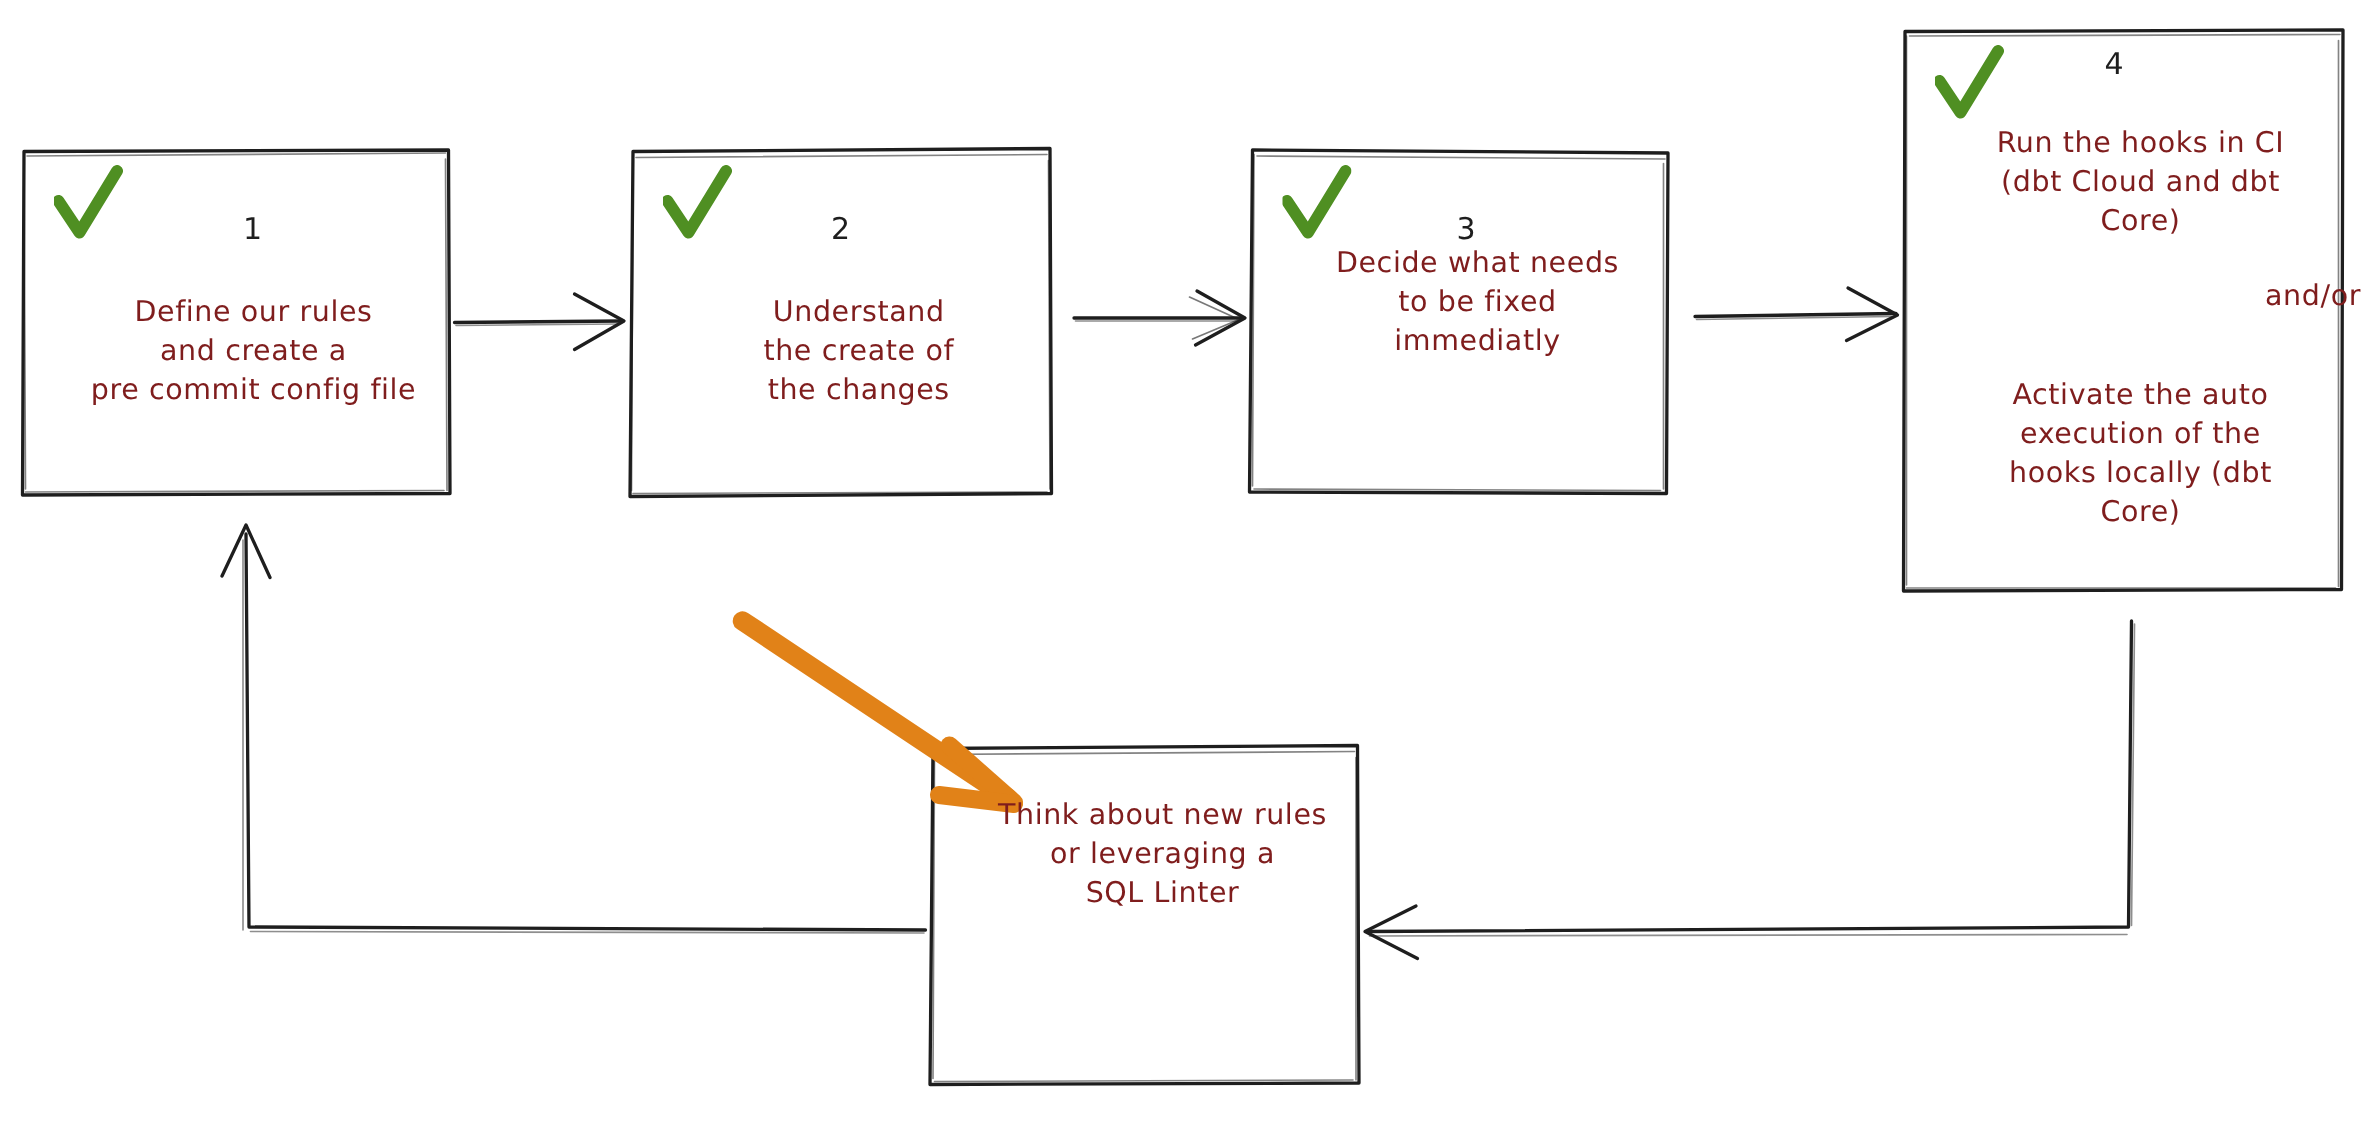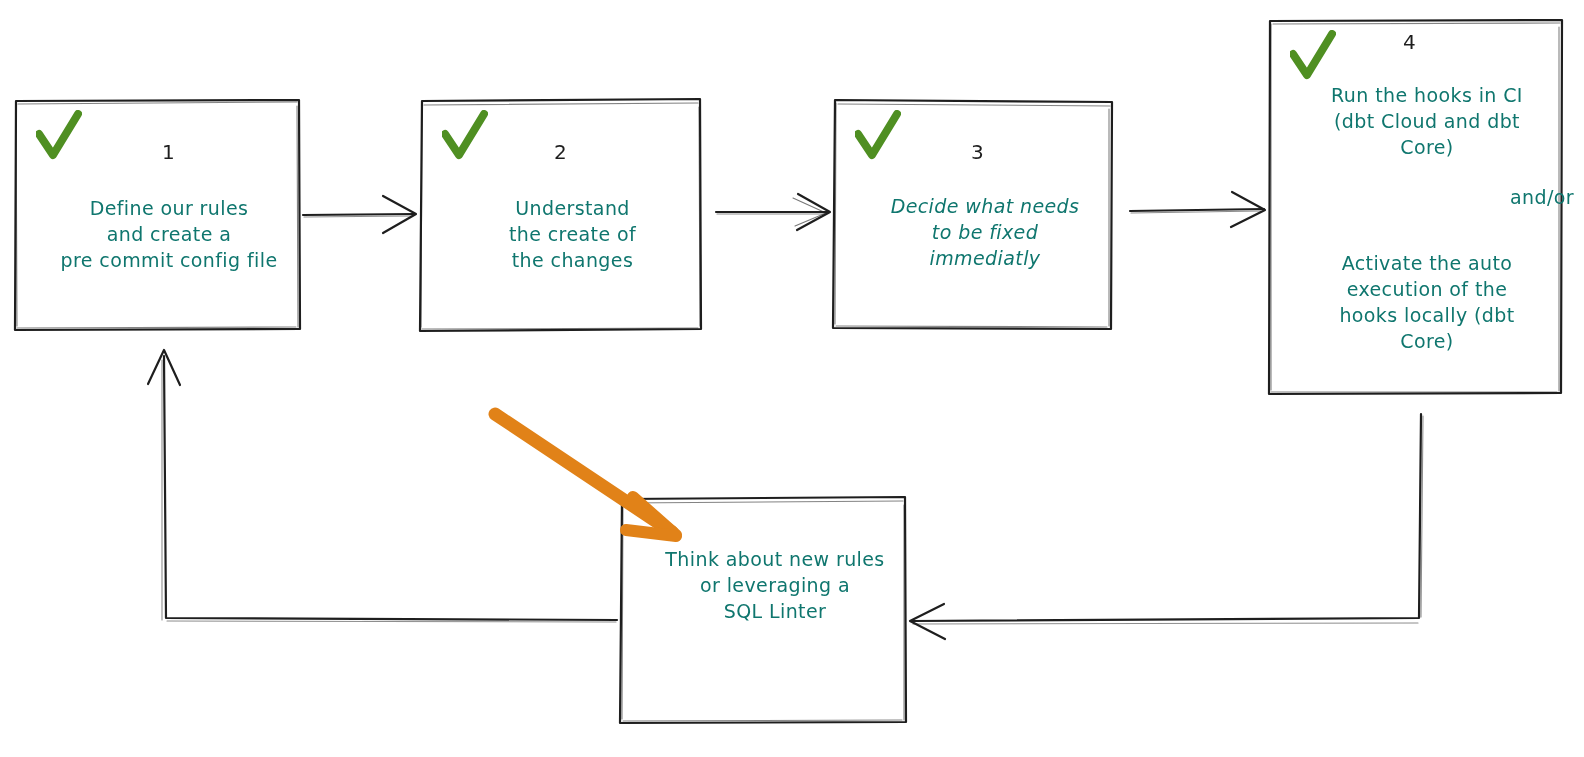--- a/index.html
+++ b/index.html
@@ -48,42 +48,42 @@
     height: 52px;
   }
   .node-body {
     width: 100%;
     text-align: center;
     font-family: "DejaVu Sans", sans-serif;
     font-size: 19px;
     line-height: 26px;
     letter-spacing: 0.4px;
     white-space: pre-line;
-    color: #0f766e;
+    color: #7f1d1d;
     padding-left: 24px;
   }
   .node-body.sub {
     margin-top: 0;
   }
 
   
   #node-1 { left: 14px;   top: 100px; width: 286px; height: 230px; }
   #node-2 { left: 420px;  top: 100px; width: 281px; height: 230px; }
   #node-3 { left: 833px;  top: 100px; width: 280px; height: 230px; }
   #node-4 { left: 1268px; top: 20px;  width: 294px; height: 374px; }
-  #node-5 { left: 620px;  top: 494px; width: 286px; height: 225px; }
+  #node-5 { left: 620px;  top: 478px; width: 286px; height: 225px; }
 
   #node-1 .node-number { left: 148px; top: 40px; }
   #node-2 .node-number { left: 134px; top: 40px; }
   #node-3 .node-number { left: 138px; top: 40px; }
   #node-4 .node-number { left: 135px; top: 10px; }
 
   #node-1 .node-body { margin-top: 95px; }
   #node-2 .node-body { margin-top: 95px; }
-  #node-3 .node-body { margin-top: 93px; font-style: italic; }
+  #node-3 .node-body { margin-top: 62px; }
   #node-4 .node-body-1 { margin-top: 62px; }
   #node-4 .node-body-2 { margin-top: 24px; text-align: right; }
   #node-4 .node-body-3 { margin-top: 40px; }
   #node-5 .node-body { margin-top: 52px; }
 </style>
 </head>
 <body>
 
 <div id="canvas">
 

